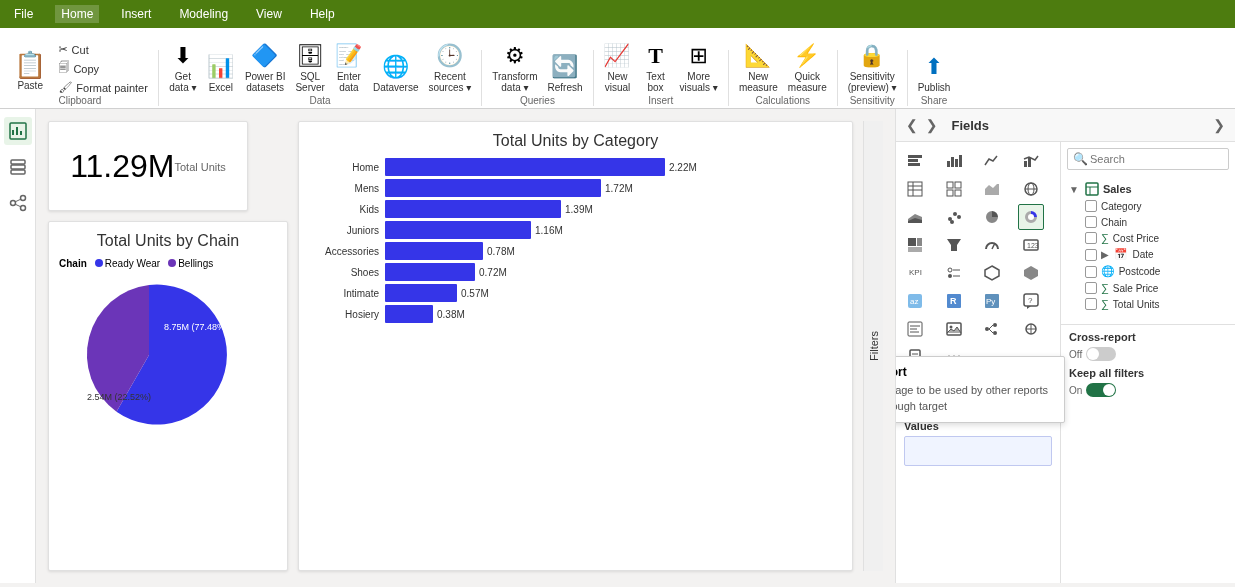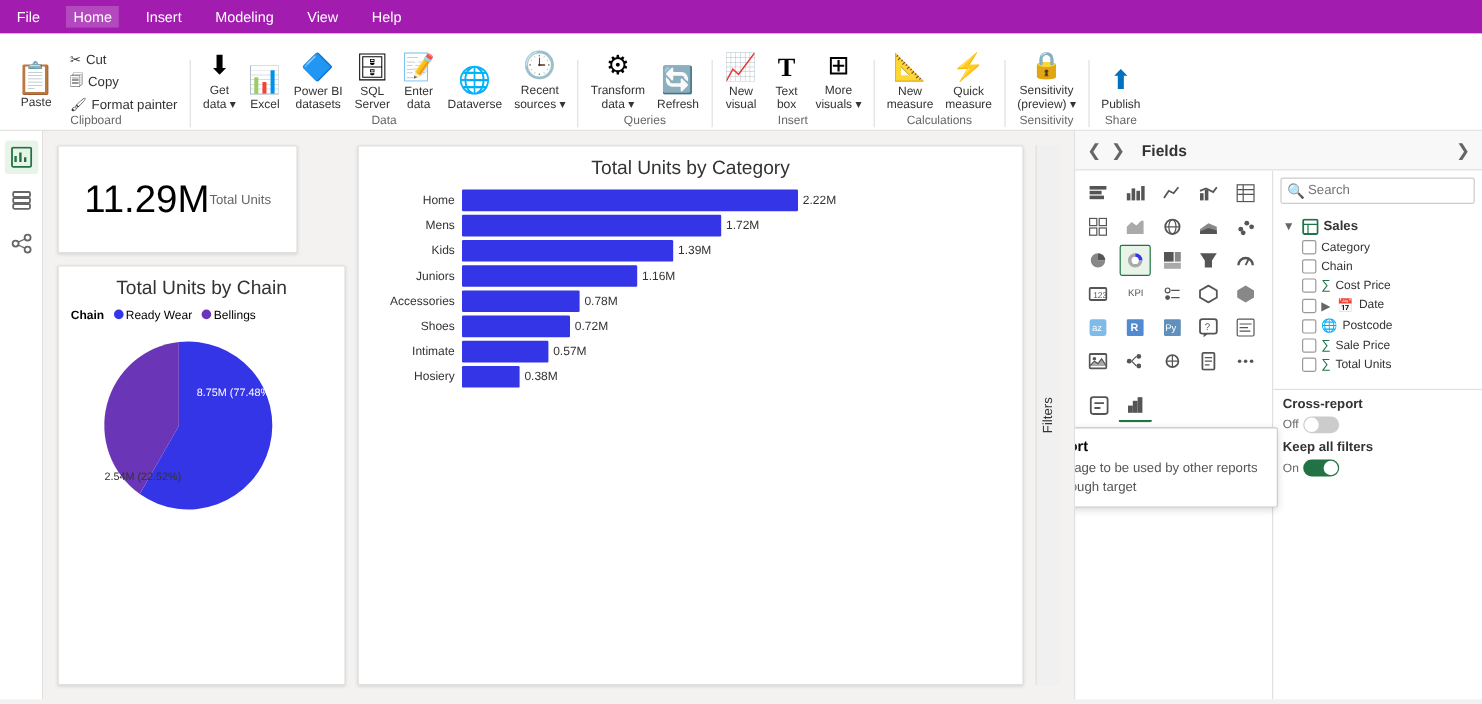--- a/index.html
+++ b/index.html
@@ -1,20 +1,20 @@
 <!DOCTYPE html>
 <html><head>
   <meta charset="utf-8">
   <style>
     * { box-sizing: border-box; margin: 0; padding: 0; }
     body { font-family: 'Segoe UI', Arial, sans-serif; font-size: 12px; background: #f3f2f1; overflow: hidden; }
 
     
     .ribbon { background: #fff; border-bottom: 1px solid #d0d0d0; }
-    .ribbon-menu-bar { display: flex; align-items: center; background: #a21caf; color: #fff; height: 28px; padding: 0 8px; gap: 16px; }
+    .ribbon-menu-bar { display: flex; align-items: center; background: #4d7c0f; color: #fff; height: 28px; padding: 0 8px; gap: 16px; }
     .ribbon-menu-bar span { font-size: 12px; cursor: pointer; padding: 2px 6px; }
     .ribbon-menu-bar span.active { background: rgba(255,255,255,0.2); }
     .ribbon-content { display: flex; align-items: flex-end; padding: 4px 8px 2px; gap: 2px; background: #fff; min-height: 80px; }
     .ribbon-group-label { font-size: 10px; color: #666; text-align: center; width: 100%; }
     .ribbon-btn { display: flex; flex-direction: column; align-items: center; justify-content: flex-end; padding: 2px 4px; cursor: pointer; border-radius: 2px; min-width: 36px; }
     .ribbon-btn .icon { font-size: 22px; line-height: 1; }
     .ribbon-btn .label { font-size: 10px; color: #333; text-align: center; margin-top: 2px; white-space: nowrap; }
     .ribbon-btn-small { display: flex; flex-direction: column; gap: 1px; }
     .ribbon-btn-small .small-btn { display: flex; align-items: center; gap: 4px; padding: 1px 4px; cursor: pointer; font-size: 11px; color: #333; border-radius: 2px; }
     .ribbon-btn-large { display: flex; flex-direction: column; align-items: center; padding: 4px 6px; cursor: pointer; min-width: 42px; }
@@ -45,21 +45,21 @@
 
     
     .filters-panel { width: 20px; background: #f0f0f0; display: flex; flex-direction: column; align-items: center; justify-content: center; border-left: 1px solid #e0e0e0; cursor: pointer; }
     .filters-label { writing-mode: vertical-rl; transform: rotate(180deg); font-size: 11px; color: #333; }
 
     
     .right-panel { display: flex; flex-direction: column; width: 320px; background: #fff; border-left: 1px solid #e0e0e0; overflow: hidden; }
     .right-panel-header { display: flex; align-items: center; padding: 6px 8px; background: #f8f8f8; border-bottom: 1px solid #e0e0e0; gap: 4px; }
     .right-panel-title { font-size: 13px; font-weight: 600; color: #333; flex: 1; }
     .right-panel-arrow { cursor: pointer; color: #666; font-size: 14px; padding: 2px; }
-    .viz-grid { display: grid; grid-template-columns: repeat(5, 1fr); gap: 2px; padding: 6px; }
+    .viz-grid { display: grid; grid-template-columns: repeat(4, 1fr); gap: 2px; padding: 6px; }
     .viz-icon { width: 26px; height: 26px; display: flex; align-items: center; justify-content: center; cursor: pointer; border-radius: 2px; font-size: 14px; color: #333; border: 1px solid transparent; }
     .viz-icon.active { background: #e8f4e8; border-color: #217346; }
 
     
     .fields-search { margin: 6px; position: relative; }
     .fields-search input { width: 100%; padding: 4px 8px 4px 24px; border: 1px solid #ccc; border-radius: 2px; font-size: 11px; }
     .fields-search-icon { position: absolute; left: 6px; top: 50%; transform: translateY(-50%); color: #666; font-size: 12px; }
     .fields-tree { padding: 4px 8px; }
     .fields-group { margin-bottom: 4px; }
     .fields-group-header { display: flex; align-items: center; gap: 4px; cursor: pointer; padding: 2px 0; }

